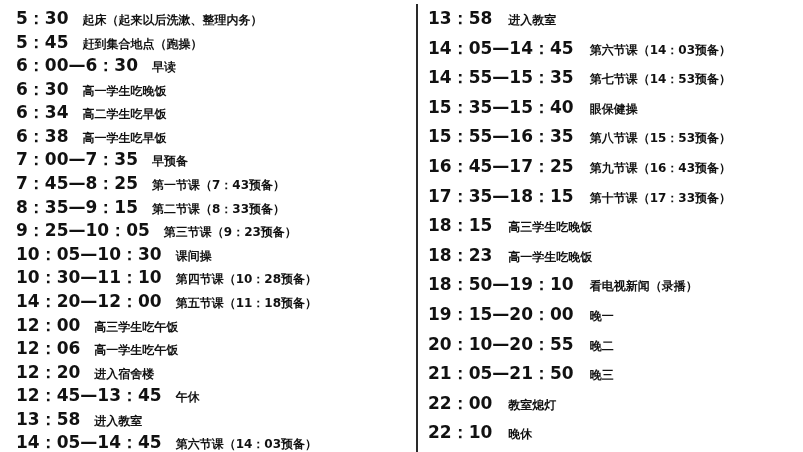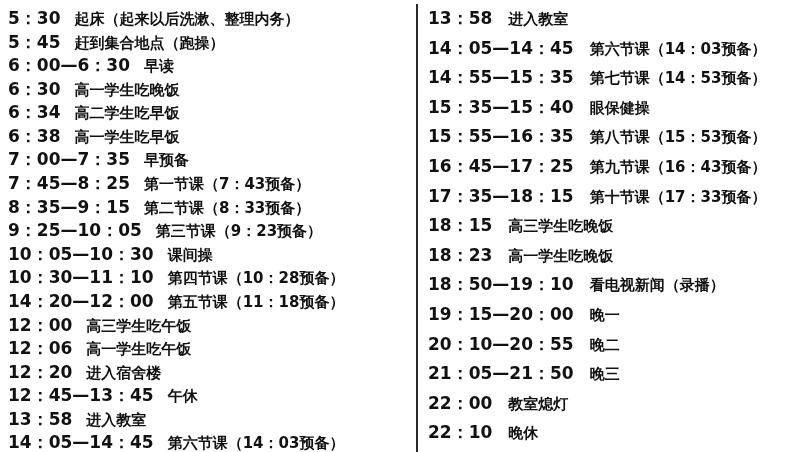--- a/index.html
+++ b/index.html
@@ -22,21 +22,21 @@
     padding: 4px 0 0 0;
     position: relative;
   }
   .column {
     box-sizing: border-box;
     display: flex;
     flex-direction: column;
   }
   .column-left {
     width: 416px;
-    padding-left: 8px;
+    padding-left: 16px;
   }
   .column-right {
     width: 387px;
     padding-left: 10px;
     border-left: 2px solid #2a2a2a;
   }
   .entry {
     display: flex;
     align-items: baseline;
     height: 29.6px;
@@ -44,21 +44,21 @@
     white-space: nowrap;
     overflow: hidden;
   }
   .entry .time {
     font-size: 17px;
     font-weight: 700;
     letter-spacing: 0px;
     flex: 0 0 auto;
   }
   .entry .desc {
-    font-size: 15px;
+    font-size: 12px;
     font-weight: 700;
     margin-left: 14px;
     flex: 0 0 auto;
   }
   .column-right .entry .desc {
     margin-left: 16px;
   }
 </style>
 </head>
 <body>

